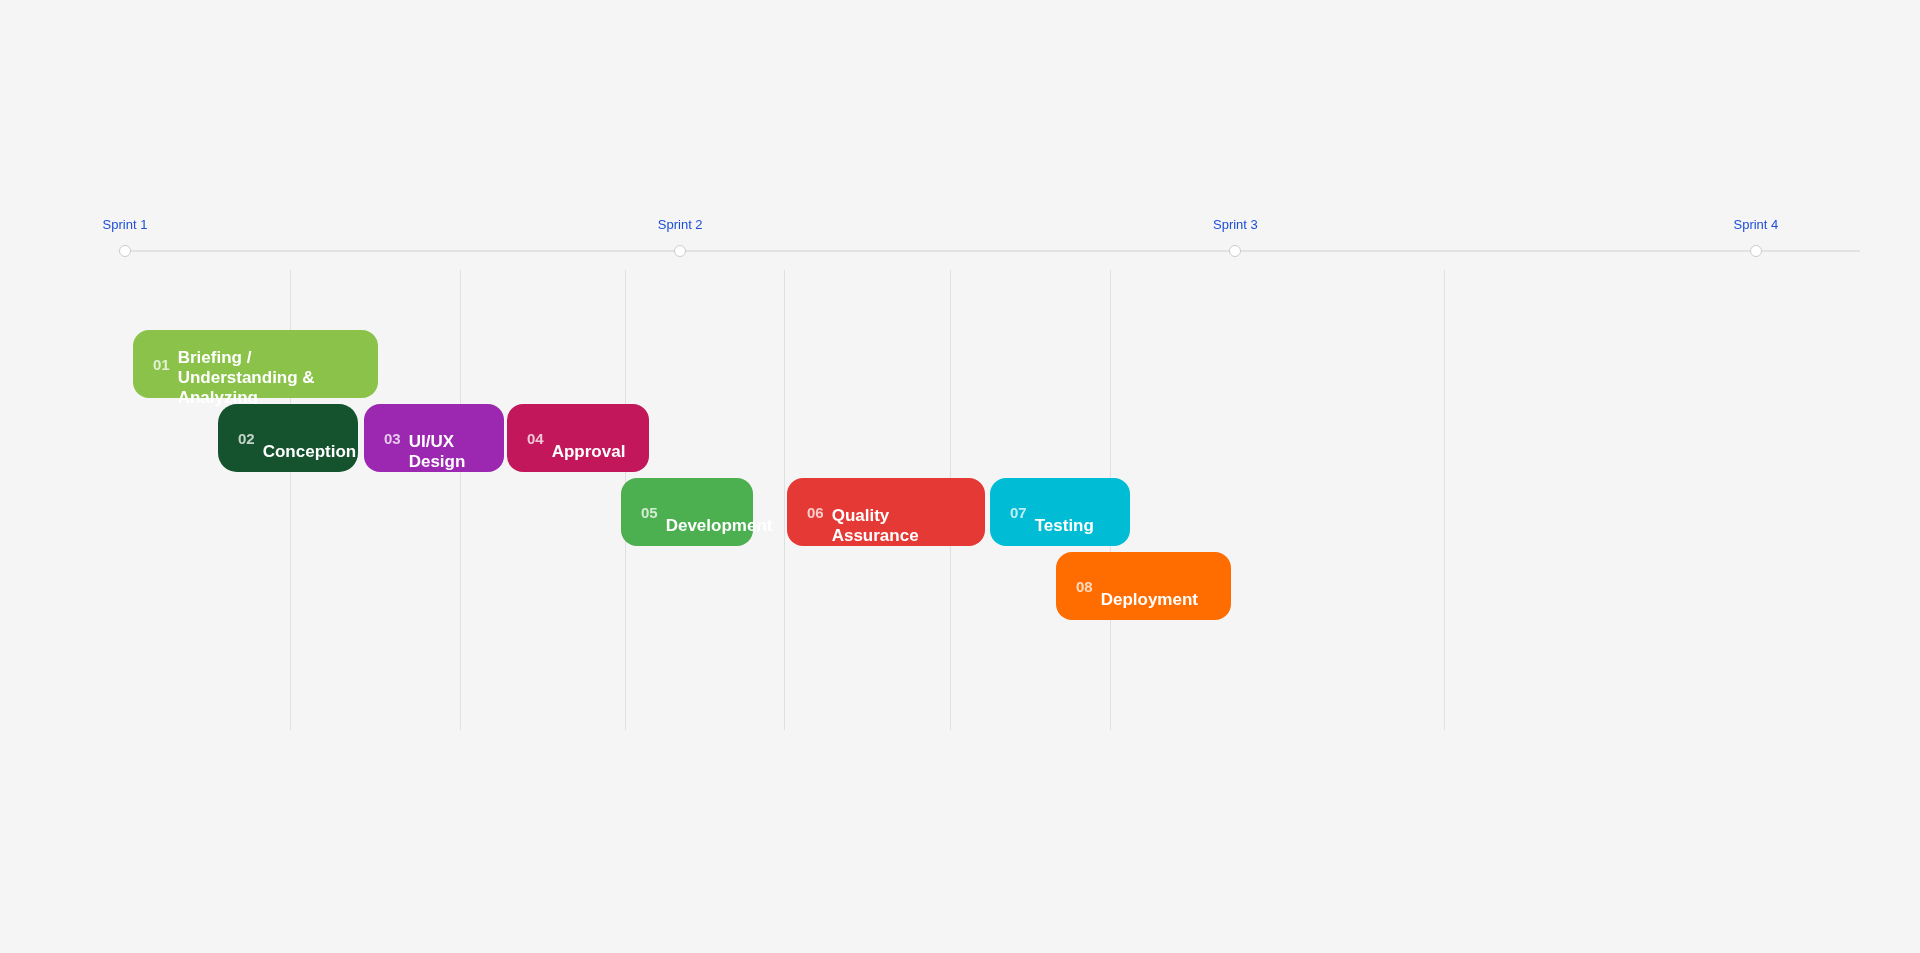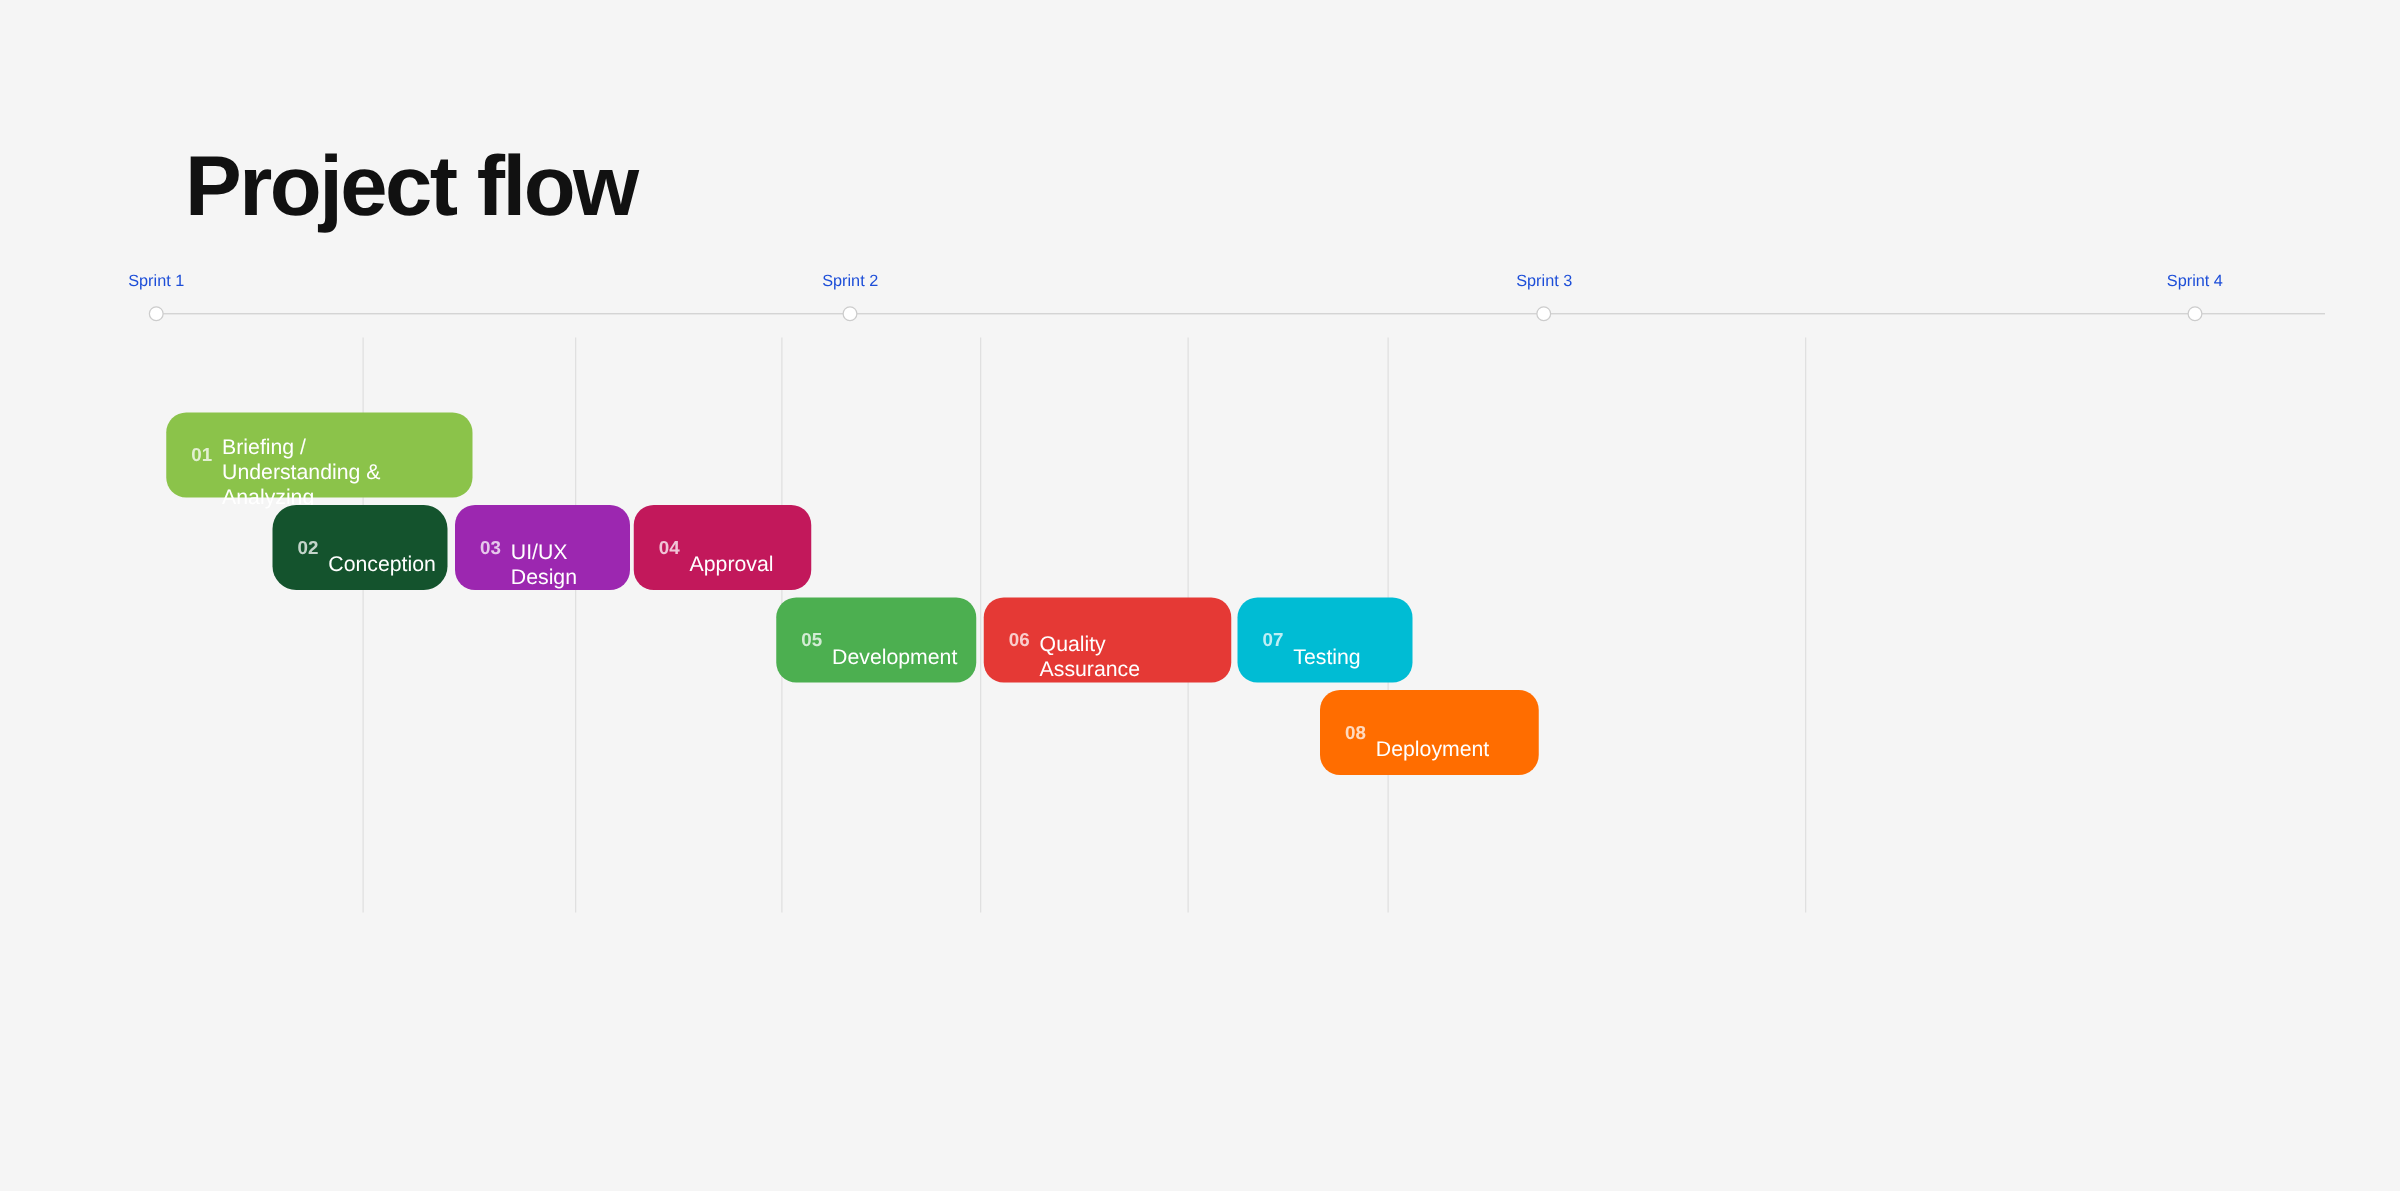--- a/index.html
+++ b/index.html
@@ -97,21 +97,21 @@
     .phase-number {
       font-size: 15px;
       color: rgba(255,255,255,0.75);
       margin-right: 8px;
       font-weight: 700;
     }
 
     .phase-label {
       font-size: 17px;
       color: #fff;
-      font-weight: 400;
+      font-weight: 700;
       margin-top: 28px;
     }
 
     
     .card-01 {
       background: #8BC34A;
       left: 133px;
       top: 330px;
       width: 245px;
     }
@@ -135,21 +135,21 @@
       background: #C2185B;
       left: 507px;
       top: 404px;
       width: 142px;
     }
 
     .card-05 {
       background: #4CAF50;
       left: 621px;
       top: 478px;
-      width: 160px;
+      width: 132px;
     }
 
     .card-06 {
       background: #E53935;
       left: 787px;
       top: 478px;
       width: 198px;
     }
 
     .card-07 {
@@ -172,21 +172,20 @@
       top: 552px;
       width: 260px;
     }
 
   </style>
 </head>
 <body>
 
 <div class="page-container">
 
-  <h1 class="title">Project flow</h1>
 
   <div class="timeline">
     <div class="timeline-line"></div>
 
     <div class="sprint-marker" style="left: 0%;">
       <span class="sprint-label">Sprint 1</span>
       <div class="sprint-dot"></div>
     </div>
 
     <div class="sprint-marker" style="left: 32%;">

